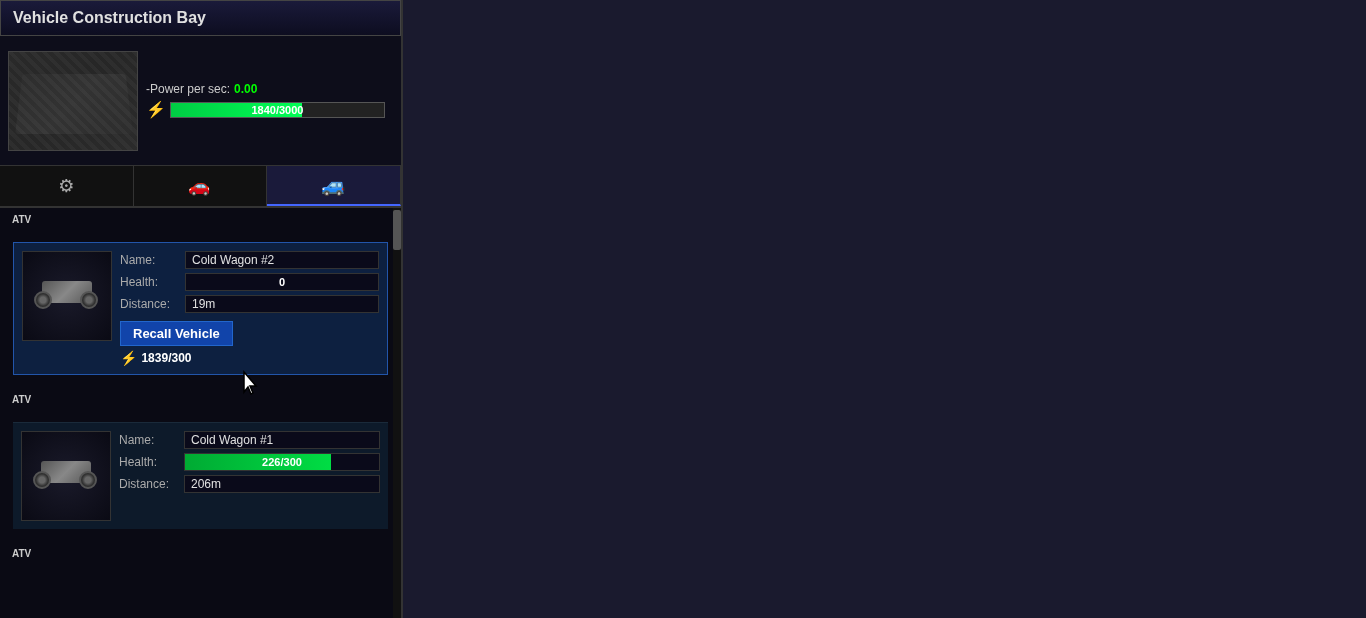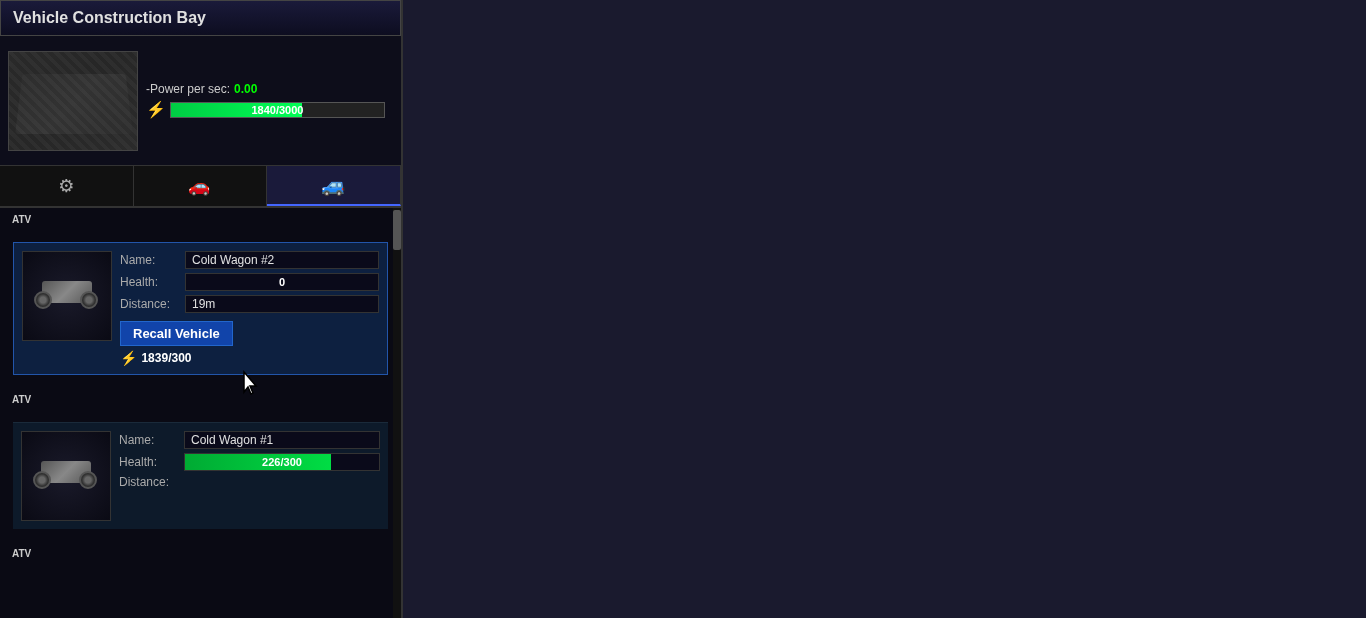--- a/index.html
+++ b/index.html
@@ -442,20 +442,21 @@
         </div>
         <div class="info-row">
           <span class="info-label">Health:</span>
           <div class="health-bar-container">
             <div class="health-bar-fill partial" style="width:75.3%;"></div>
             <span class="health-bar-label">226/300</span>
           </div>
         </div>
         <div class="info-row">
           <span class="info-label">Distance:</span>
+          <span class="info-value-box">206m</span>
         </div>
       </div>
     </div>
 
     <div class="vehicle-section-label">ATV</div>
 
     <div style="position:absolute;right:0;top:0;width:8px;height:100%;background:#111;">
       <div style="width:8px;height:40px;background:#555;border-radius:2px;margin-top:2px;"></div>
     </div>
   </div>

